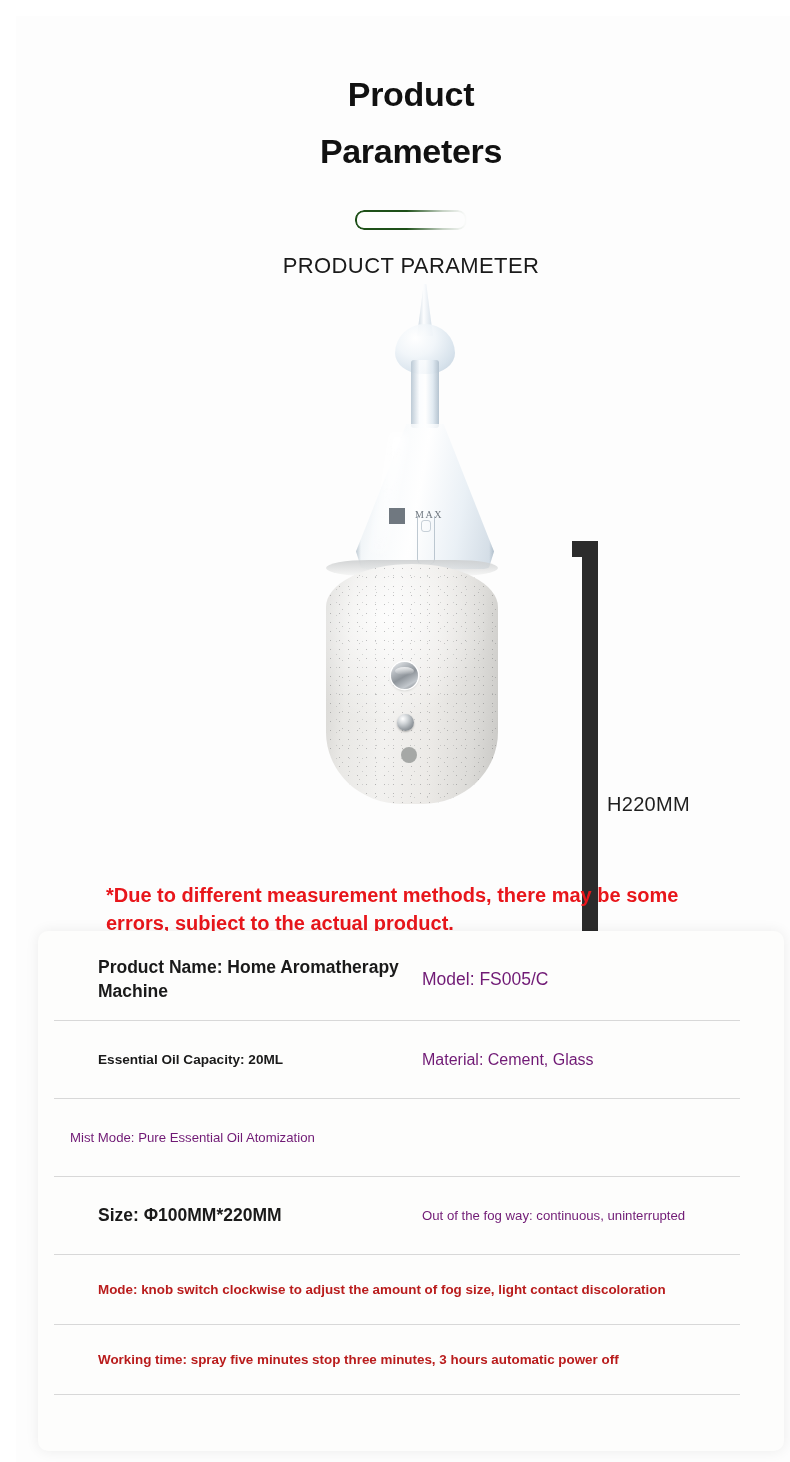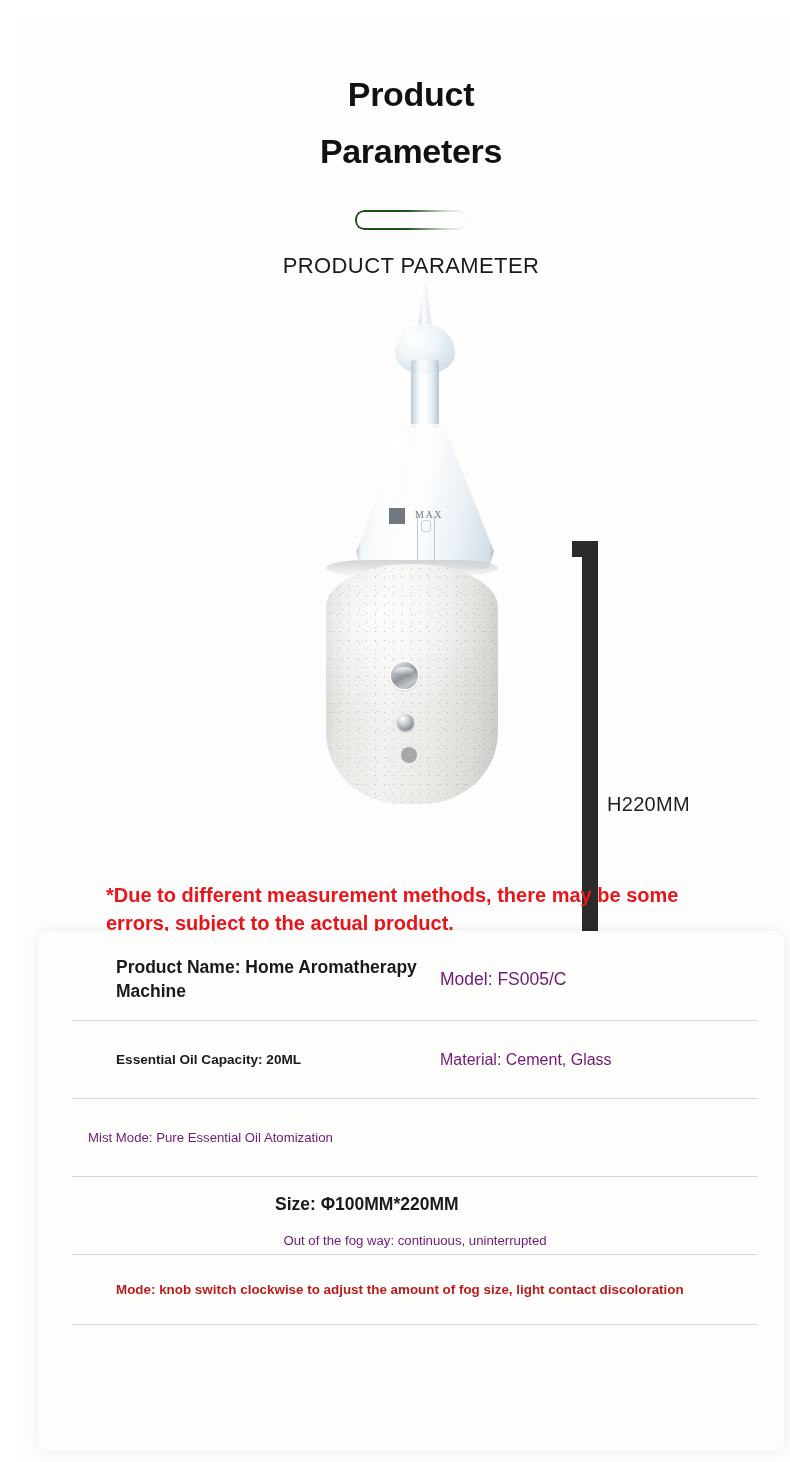--- a/index.html
+++ b/index.html
@@ -387,36 +387,36 @@
     width: 746px;
     height: 520px;
     background: #fdfdfc;
     border-radius: 10px;
     box-shadow: 0 0 14px rgba(0,0,0,0.07);
     overflow: hidden;
   }
 
   .spec-rows {
     position: absolute;
-    left: 26px;
+    left: 8px;
     top: 0;
     width: 702px;
   }
 
   .spec-row {
     position: relative;
     display: flex;
     align-items: center;
     border-bottom: 1px solid #d8d8d8;
   }
 
   .spec-row-1 { height: 82px; }
   .spec-row-2 { height: 78px; }
   .spec-row-3 { height: 78px; }
-  .spec-row-4 { height: 78px; flex-direction: column; }
+  .spec-row-4 { height: 78px; }
   .spec-row-5 { height: 70px; }
   .spec-row-6 { height: 70px; }
 
   .cell-left {
     width: 352px;
     padding-left: 36px;
     color: #1a1a1a;
     font-weight: bold;
     line-height: 1.32;
   }
@@ -517,17 +517,20 @@
 
       <div class="spec-row spec-row-4">
         <div class="cell-left fs-18">Size: Φ100MM*220MM</div>
         <div class="cell-right fs-13">Out of the fog way: continuous, uninterrupted</div>
       </div>
 
       <div class="spec-row spec-row-5">
         <div class="cell-full">Mode: knob switch clockwise to adjust the amount of fog size, light contact discoloration</div>
       </div>
 
+      <div class="spec-row spec-row-6">
+        <div class="cell-full">Working time: spray five minutes stop three minutes, 3 hours automatic power off</div>
+      </div>
 
     </div>
   </div>
 
 </div>
 
 </body></html>

